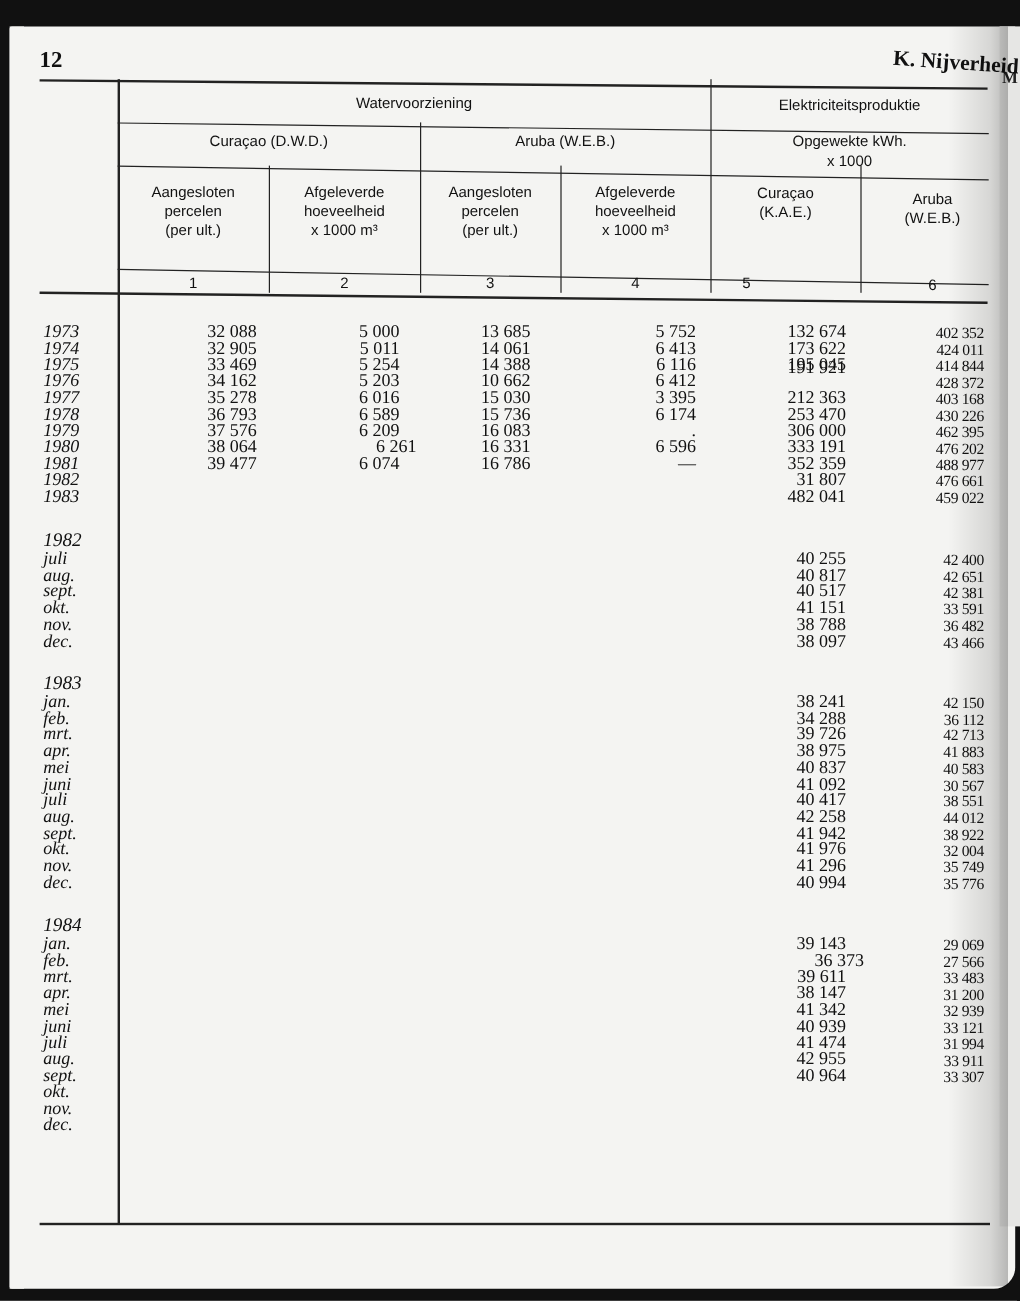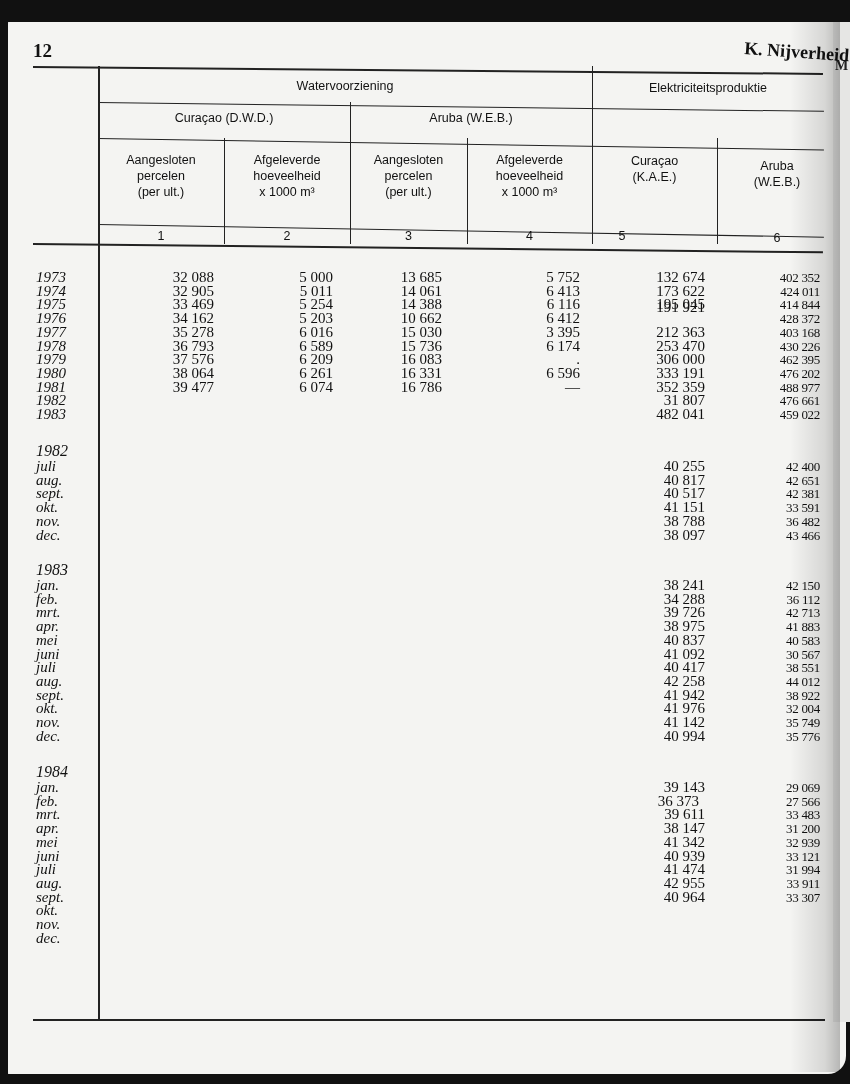--- a/index.html
+++ b/index.html
@@ -70,20 +70,22 @@
 <div class="vline thin" style="left:350px;top:102px;height:142px;width:1px;"></div>
 <div class="vline thin" style="left:467px;top:138px;height:106px;width:1px;"></div>
 <div class="vline thin" style="left:592px;top:66px;height:178px;width:1px;"></div>
 <div class="vline thin" style="left:717px;top:138px;height:106px;width:1px;"></div>
 
 <div class="hdr" style="left:98px;top:78px;width:494px;">Watervoorziening</div>
 <div class="hdr" style="left:592px;top:80px;width:232px;">Elektriciteitsproduktie</div>
 <div class="hdr" style="left:98px;top:110px;width:252px;">Curaçao (D.W.D.)</div>
 <div class="hdr" style="left:350px;top:110px;width:242px;">Aruba (W.E.B.)</div>
 <div class="hdr" style="left:592px;top:110px;width:232px;">
+  <div>Opgewekte kWh.</div>
+  <div>x 1000</div>
 </div>
 
 <div class="hdr" style="left:98px;top:152px;width:126px;">
   <div>Aangesloten</div>
   <div>percelen</div>
   <div>(per ult.)</div>
 </div>
 <div class="hdr" style="left:224px;top:152px;width:126px;">
   <div>Afgeleverde</div>
   <div>hoeveelheid</div>
@@ -160,21 +162,21 @@
     <div class="num num6" style="top: 339.5px;;right:30px">430 226</div>
     <div class="rowlabel" style="top: 353.2px;">1979</div>
     <div class="num" style="top: 353.2px;;right:636px">37 576</div>
     <div class="num" style="top: 353.2px;;right:517px">6 209</div>
     <div class="num" style="top: 353.2px;;right:408px">16 083</div>
     <div class="num" style="top: 353.2px;;right:270px">.</div>
     <div class="num" style="top: 353.2px;;right:145px">306 000</div>
     <div class="num num6" style="top: 353.2px;;right:30px">462 395</div>
     <div class="rowlabel" style="top: 366.9px;">1980</div>
     <div class="num" style="top: 366.9px;;right:636px">38 064</div>
-    <div class="num" style="top: 366.9px;;right:517px">6 261</div>
+    <div class="num" style="top: 366.9px;;right:503px">6 261</div>
     <div class="num" style="top: 366.9px;;right:408px">16 331</div>
     <div class="num" style="top: 366.9px;;right:270px">6 596</div>
     <div class="num" style="top: 366.9px;;right:145px">333 191</div>
     <div class="num num6" style="top: 366.9px;;right:30px">476 202</div>
     <div class="rowlabel" style="top: 380.6px;">1981</div>
     <div class="num" style="top: 380.6px;;right:636px">39 477</div>
     <div class="num" style="top: 380.6px;;right:517px">6 074</div>
     <div class="num" style="top: 380.6px;;right:408px">16 786</div>
     <div class="num" style="top: 380.6px;;right:270px">—</div>
     <div class="num" style="top: 380.6px;;right:145px">352 359</div>
@@ -237,31 +239,31 @@
     <div class="rowlabel" style="top: 674.9px;">aug.</div>
     <div class="num" style="top: 674.9px;;right:145px">42 258</div>
     <div class="num num6" style="top: 674.9px;;right:30px">44 012</div>
     <div class="rowlabel" style="top: 688.6px;">sept.</div>
     <div class="num" style="top: 688.6px;;right:145px">41 942</div>
     <div class="num num6" style="top: 688.6px;;right:30px">38 922</div>
     <div class="rowlabel" style="top: 702.3px;">okt.</div>
     <div class="num" style="top: 702.3px;;right:145px">41 976</div>
     <div class="num num6" style="top: 702.3px;;right:30px">32 004</div>
     <div class="rowlabel" style="top: 716px;">nov.</div>
-    <div class="num" style="top: 716px;;right:145px">41 142</div>
+    <div class="num" style="top: 716px;;right:145px">41 296</div>
     <div class="num num6" style="top: 716px;;right:30px">35 749</div>
     <div class="rowlabel" style="top: 729.7px;">dec.</div>
     <div class="num" style="top: 729.7px;;right:145px">40 994</div>
     <div class="num num6" style="top: 729.7px;;right:30px">35 776</div>
     <div class="rowlabel yearhead" style="top: 765px;;top:765px">1984</div>
     <div class="rowlabel" style="top: 781px;">jan.</div>
     <div class="num" style="top: 781px;;right:145px">39 143</div>
     <div class="num num6" style="top: 781px;;right:30px">29 069</div>
     <div class="rowlabel" style="top: 794.7px;">feb.</div>
-    <div class="num" style="top: 794.7px;;right:151px">36 373</div>
+    <div class="num" style="top: 794.7px;;right:130px">36 373</div>
     <div class="num num6" style="top: 794.7px;;right:30px">27 566</div>
     <div class="rowlabel" style="top: 808.4px;">mrt.</div>
     <div class="num" style="top: 808.4px;;right:145px">39 611</div>
     <div class="num num6" style="top: 808.4px;;right:30px">33 483</div>
     <div class="rowlabel" style="top: 822.1px;">apr.</div>
     <div class="num" style="top: 822.1px;;right:145px">38 147</div>
     <div class="num num6" style="top: 822.1px;;right:30px">31 200</div>
     <div class="rowlabel" style="top: 835.8px;">mei</div>
     <div class="num" style="top: 835.8px;;right:145px">41 342</div>
     <div class="num num6" style="top: 835.8px;;right:30px">32 939</div>

